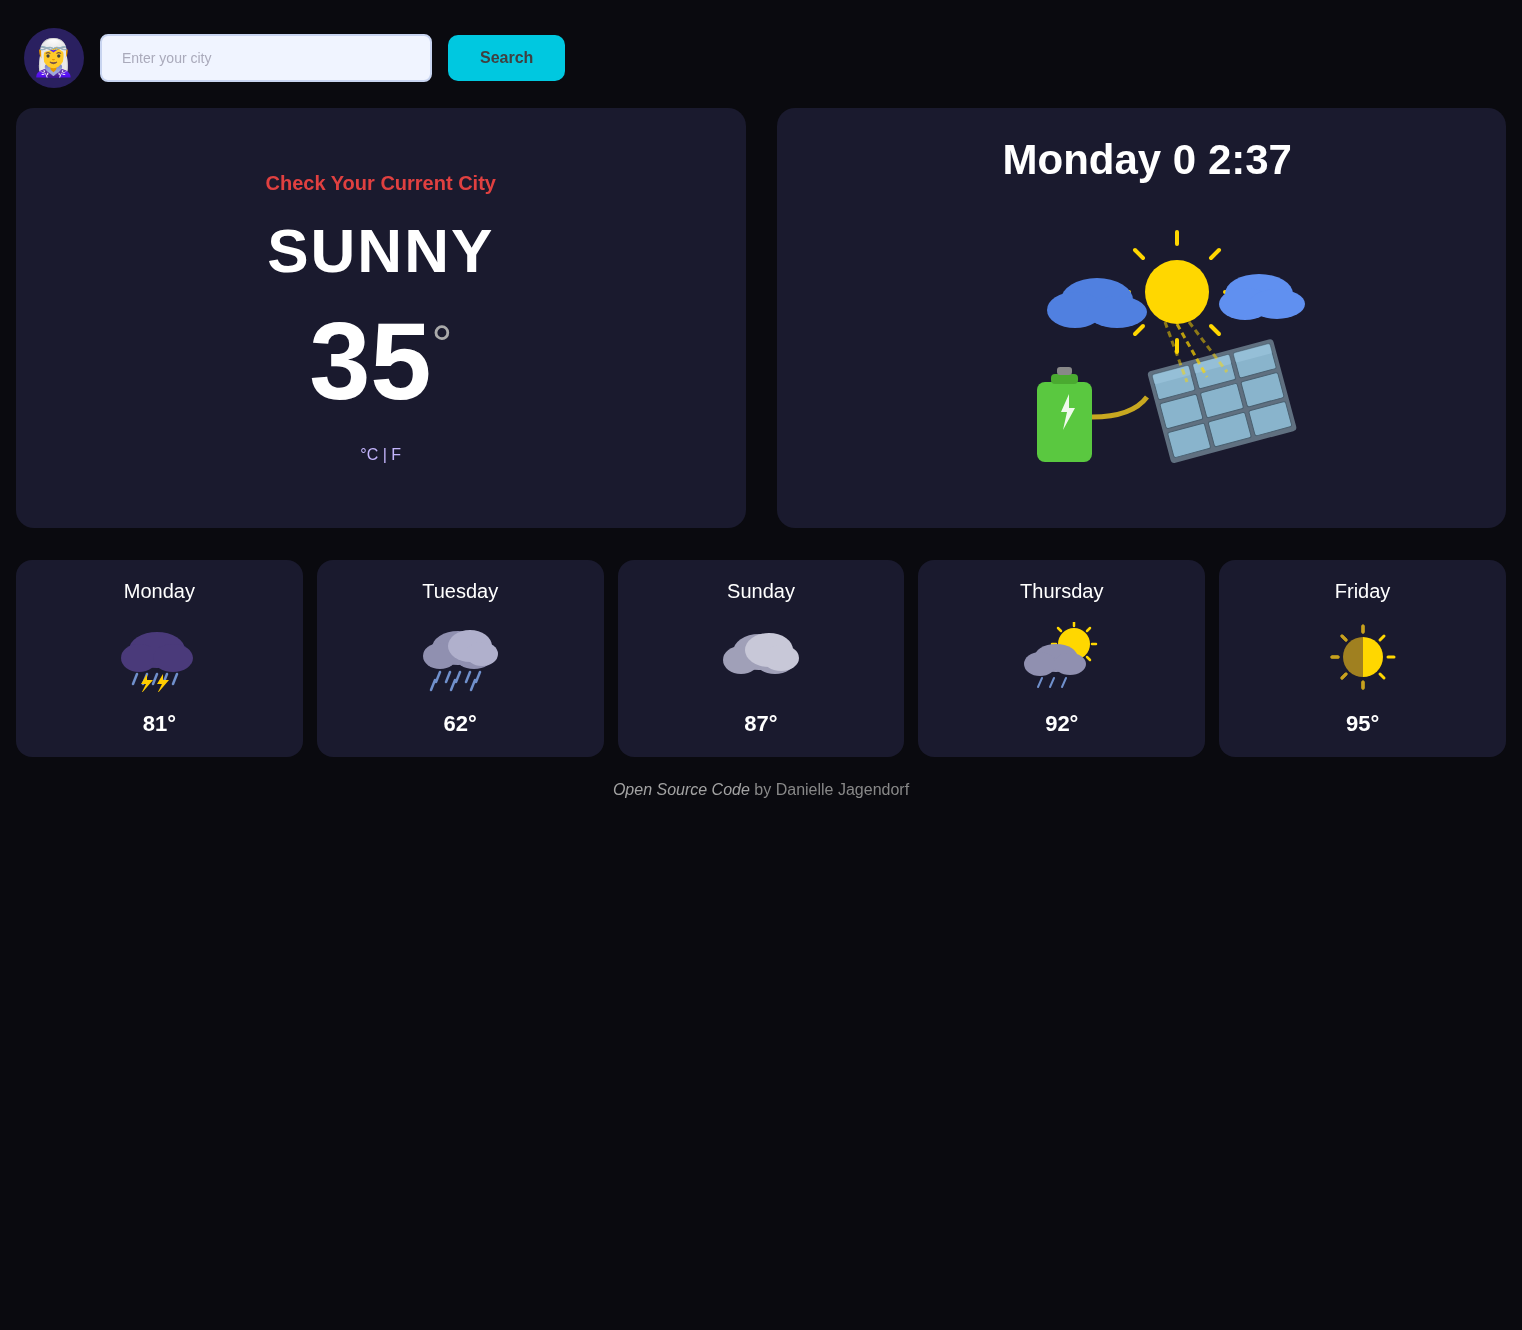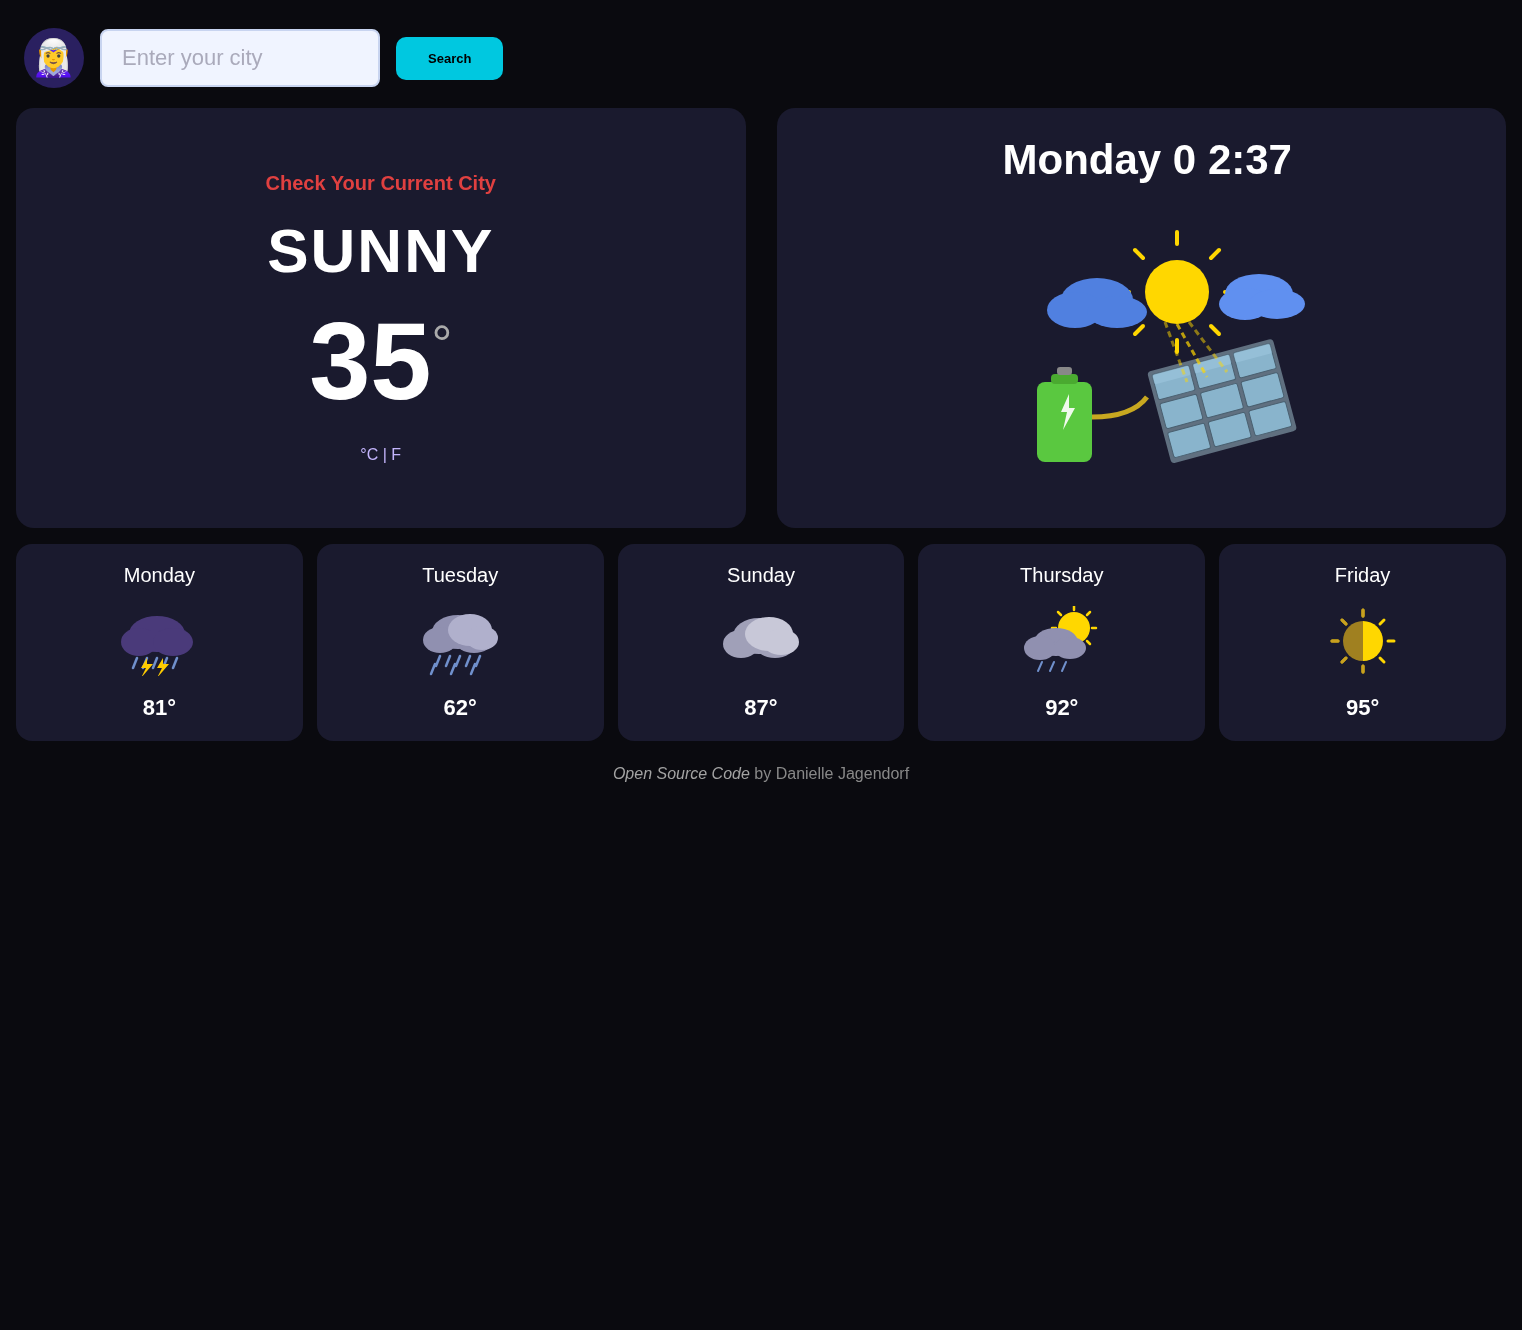--- a/index.html
+++ b/index.html
@@ -31,42 +31,41 @@
       font-size: 52px;
       font-weight: 700;
       letter-spacing: -1px;
       flex: 1;
     }
     .search-input {
       background: #f0f4ff;
       border: 2px solid #c8d4f0;
       border-radius: 8px;
       padding: 14px 20px;
-      font-size: 22px;
+      font-size: 14px;
       color: #555;
-      width: 280px;
+      width: 332px;
       outline: none;
     }
     .search-input::placeholder { color: #aab; }
     .search-button {
       background: #00c8e0;
-      color: #000000;
+      color: #404040;
       border: none;
       border-radius: 10px;
       padding: 14px 32px;
-      font-size: 13px;
+      font-size: 16px;
       font-weight: 600;
       cursor: pointer;
       white-space: nowrap;
     }
     .main-grid {
       display: grid;
       grid-template-columns: 1fr 1fr;
       gap: 31px;
-      margin-bottom: 16px;
       border-radius: 25px;
     }
     .card {
       background: #1a1a2e;
       border-radius: 18px;
       padding: 28px;
     }
     .weather-card {
       display: flex;
       flex-direction: column;
@@ -126,20 +125,21 @@
       justify-content: center;
     }
     .solar-svg {
       width: 320px;
       height: 260px;
     }
     .forecast-grid {
       display: grid;
       grid-template-columns: repeat(5, 1fr);
       gap: 14px;
+      margin-top: 32px;
     }
     .forecast-card {
       background: #1a1a2e;
       border-radius: 16px;
       padding: 20px 10px;
       display: flex;
       flex-direction: column;
       align-items: center;
       gap: 14px;
     }

